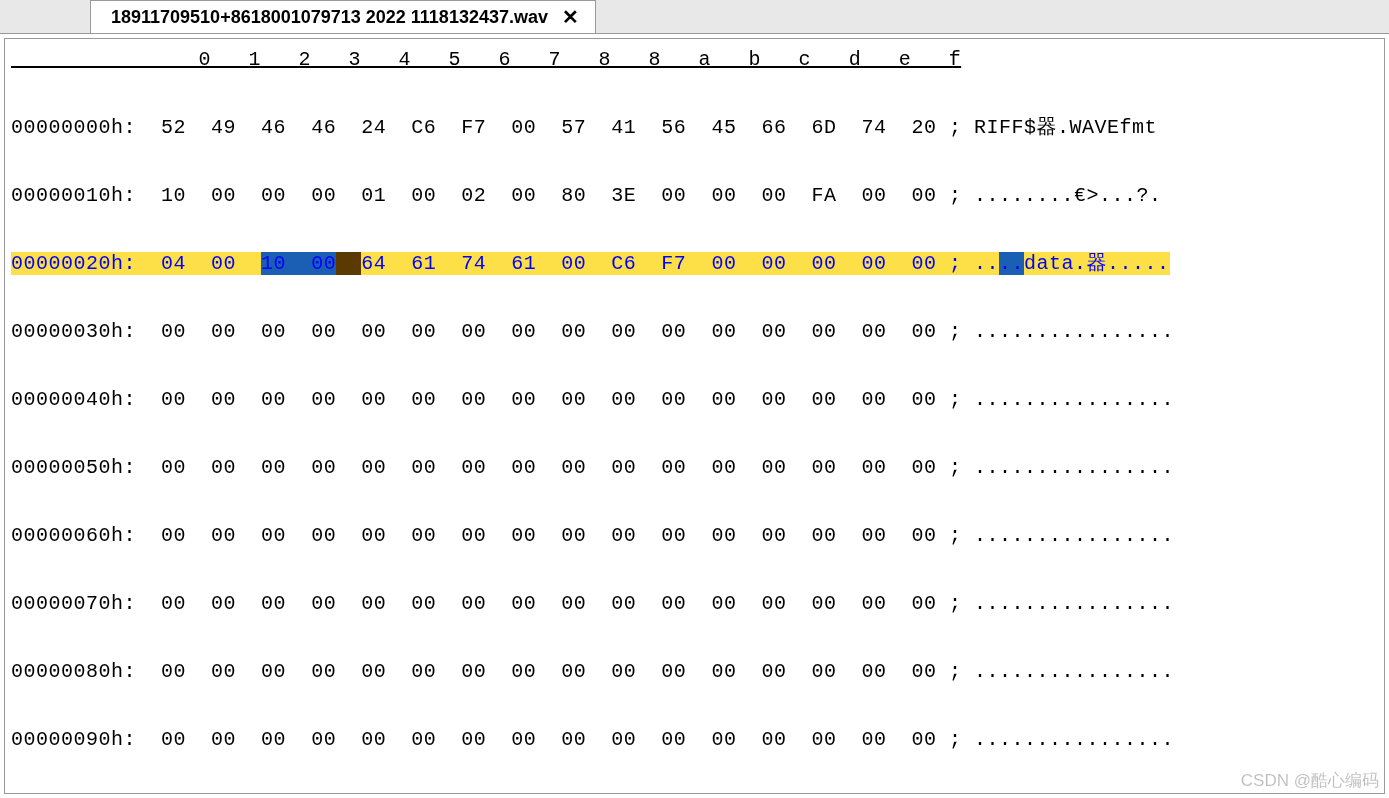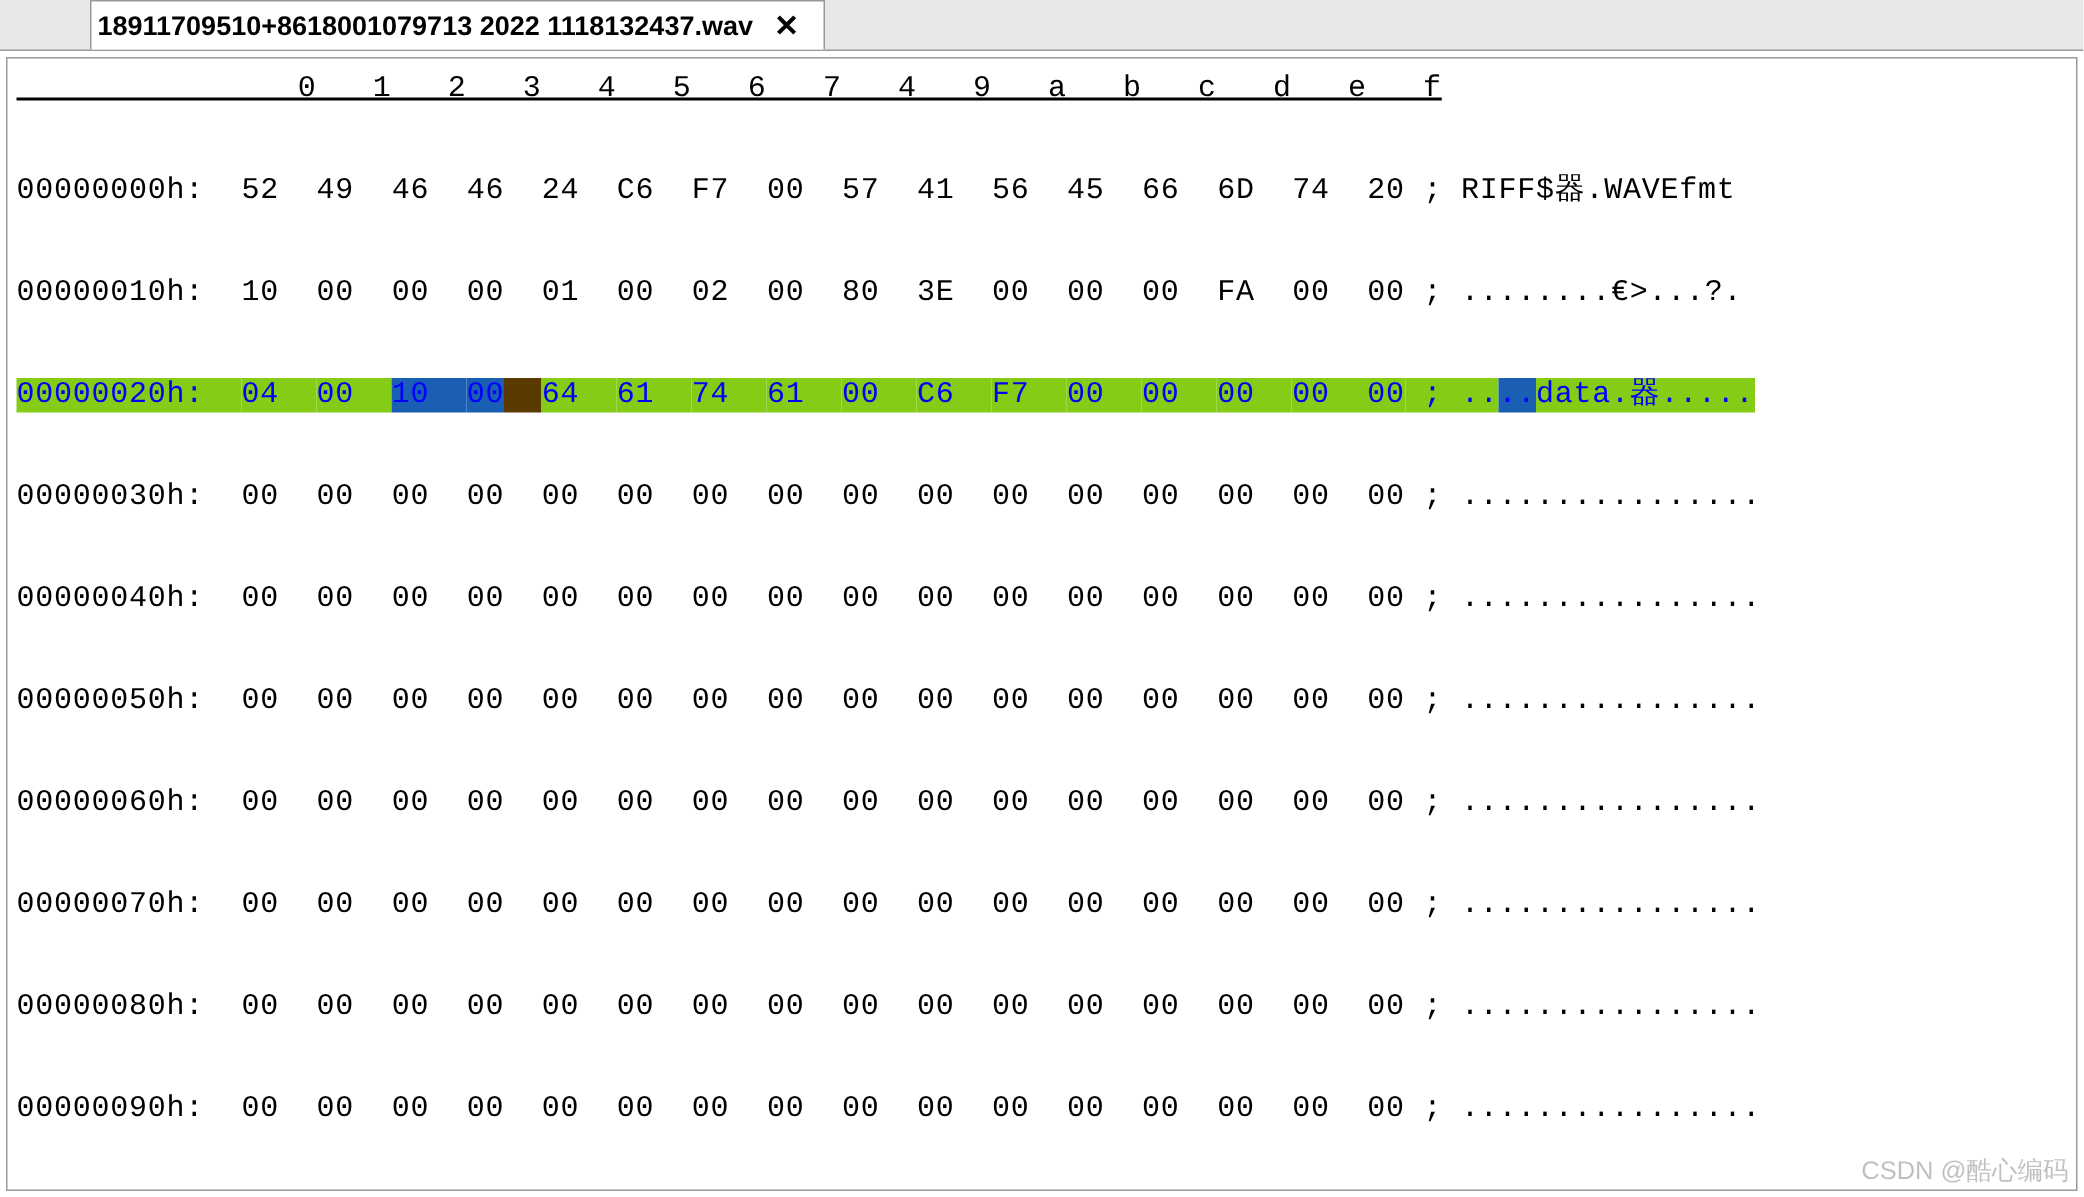--- a/index.html
+++ b/index.html
@@ -17,28 +17,28 @@
     height: 34px;
     background: #e8e8e8;
     border-bottom: 1px solid #999;
     display: flex;
     align-items: stretch;
   }
   .tab {
     display: flex;
     align-items: center;
     gap: 14px;
-    padding: 0 16px 0 4px;
+    padding: 0 16px 0 20px;
     background: #fff;
     border: 1px solid #999;
     border-bottom: none;
     font-family: Arial, sans-serif;
     font-weight: bold;
     font-size: 18px;
-    margin-left: 60px;
+    margin-left: 90px;
   }
   .tab .close {
     font-weight: bold;
     font-size: 20px;
     cursor: pointer;
   }
   .content {
     flex: 1;
     background: #fff;
     border: 1px solid #999;
@@ -52,21 +52,21 @@
   .header-row { color: #000; text-decoration: underline; }
   .row { display: block; }
   .addr { color: #000; }
   .hex  { color: #000; }
   .sep  { color: #000; }
   .asc  { color: #000; margin-top: 38px; }
   .sel-row .addr,
   .sel-row .hex,
   .sel-row .sep,
   .sel-row .asc { color: #0000ff; }
-  .hl-line { background: #84cc16; }
+  .hl-line { background: #fde047; }
   .hl-sel  { background: #1a5fb4; color: #fff; }
   .cursor  { background: #5a3a00; }
   .watermark {
     position: fixed;
     right: 10px;
     bottom: 6px;
     font-family: Arial, sans-serif;
     font-size: 17px;
     color: rgba(0,0,0,0.25);
   }
@@ -74,21 +74,21 @@
 </head>
 <body>
 
 <div class="window">
   <div class="tabbar">
     <div class="tab">
       <span>18911709510+8618001079713 2022 1118132437.wav</span>
       <span class="close">✕</span>
     </div>
   </div>
-  <div class="content" id="content"><span class="row header-row">               0   1   2   3   4   5   6   7   4   9   a   b   c   d   e   f</span>
+  <div class="content" id="content"><span class="row header-row">               0   1   2   3   4   5   6   7   8   8   a   b   c   d   e   f</span>
 <span class="row"><span class="addr">00000000h:  </span><span class="hex">52</span><span class="hex">  </span><span class="hex">49</span><span class="hex">  </span><span class="hex">46</span><span class="hex">  </span><span class="hex">46</span><span class="hex">  </span><span class="hex">24</span><span class="hex">  </span><span class="hex">C6</span><span class="hex">  </span><span class="hex">F7</span><span class="hex">  </span><span class="hex">00</span><span class="hex">  </span><span class="hex">57</span><span class="hex">  </span><span class="hex">41</span><span class="hex">  </span><span class="hex">56</span><span class="hex">  </span><span class="hex">45</span><span class="hex">  </span><span class="hex">66</span><span class="hex">  </span><span class="hex">6D</span><span class="hex">  </span><span class="hex">74</span><span class="hex">  </span><span class="hex">20</span><span class="hex"></span><span class="sep"> ; </span><span class="asc">RIFF$器.WAVEfmt </span></span>
 <span class="row"><span class="addr">00000010h:  </span><span class="hex">10</span><span class="hex">  </span><span class="hex">00</span><span class="hex">  </span><span class="hex">00</span><span class="hex">  </span><span class="hex">00</span><span class="hex">  </span><span class="hex">01</span><span class="hex">  </span><span class="hex">00</span><span class="hex">  </span><span class="hex">02</span><span class="hex">  </span><span class="hex">00</span><span class="hex">  </span><span class="hex">80</span><span class="hex">  </span><span class="hex">3E</span><span class="hex">  </span><span class="hex">00</span><span class="hex">  </span><span class="hex">00</span><span class="hex">  </span><span class="hex">00</span><span class="hex">  </span><span class="hex">FA</span><span class="hex">  </span><span class="hex">00</span><span class="hex">  </span><span class="hex">00</span><span class="hex"></span><span class="sep"> ; </span><span class="asc">........€&gt;...?.</span></span>
 <span class="row sel-row"><span class="addr hl-line">00000020h:  </span><span class="hex hl-line">04</span><span class="hex hl-line">  </span><span class="hex hl-line">00</span><span class="hex hl-line">  </span><span class="hex hl-sel">10</span><span class="hex hl-sel">  </span><span class="hex hl-sel">00</span><span class="hex cursor">  </span><span class="hex hl-line">64</span><span class="hex hl-line">  </span><span class="hex hl-line">61</span><span class="hex hl-line">  </span><span class="hex hl-line">74</span><span class="hex hl-line">  </span><span class="hex hl-line">61</span><span class="hex hl-line">  </span><span class="hex hl-line">00</span><span class="hex hl-line">  </span><span class="hex hl-line">C6</span><span class="hex hl-line">  </span><span class="hex hl-line">F7</span><span class="hex hl-line">  </span><span class="hex hl-line">00</span><span class="hex hl-line">  </span><span class="hex hl-line">00</span><span class="hex hl-line">  </span><span class="hex hl-line">00</span><span class="hex hl-line">  </span><span class="hex hl-line">00</span><span class="hex hl-line">  </span><span class="hex hl-line">00</span><span class="hex hl-line"></span><span class="sep hl-line"> ; </span><span class="asc hl-line">..</span><span class="asc hl-sel">..</span><span class="asc hl-line">data.器.....</span></span>
 <span class="row"><span class="addr">00000030h:  </span><span class="hex">00</span><span class="hex">  </span><span class="hex">00</span><span class="hex">  </span><span class="hex">00</span><span class="hex">  </span><span class="hex">00</span><span class="hex">  </span><span class="hex">00</span><span class="hex">  </span><span class="hex">00</span><span class="hex">  </span><span class="hex">00</span><span class="hex">  </span><span class="hex">00</span><span class="hex">  </span><span class="hex">00</span><span class="hex">  </span><span class="hex">00</span><span class="hex">  </span><span class="hex">00</span><span class="hex">  </span><span class="hex">00</span><span class="hex">  </span><span class="hex">00</span><span class="hex">  </span><span class="hex">00</span><span class="hex">  </span><span class="hex">00</span><span class="hex">  </span><span class="hex">00</span><span class="hex"></span><span class="sep"> ; </span><span class="asc">................</span></span>
 <span class="row"><span class="addr">00000040h:  </span><span class="hex">00</span><span class="hex">  </span><span class="hex">00</span><span class="hex">  </span><span class="hex">00</span><span class="hex">  </span><span class="hex">00</span><span class="hex">  </span><span class="hex">00</span><span class="hex">  </span><span class="hex">00</span><span class="hex">  </span><span class="hex">00</span><span class="hex">  </span><span class="hex">00</span><span class="hex">  </span><span class="hex">00</span><span class="hex">  </span><span class="hex">00</span><span class="hex">  </span><span class="hex">00</span><span class="hex">  </span><span class="hex">00</span><span class="hex">  </span><span class="hex">00</span><span class="hex">  </span><span class="hex">00</span><span class="hex">  </span><span class="hex">00</span><span class="hex">  </span><span class="hex">00</span><span class="hex"></span><span class="sep"> ; </span><span class="asc">................</span></span>
 <span class="row"><span class="addr">00000050h:  </span><span class="hex">00</span><span class="hex">  </span><span class="hex">00</span><span class="hex">  </span><span class="hex">00</span><span class="hex">  </span><span class="hex">00</span><span class="hex">  </span><span class="hex">00</span><span class="hex">  </span><span class="hex">00</span><span class="hex">  </span><span class="hex">00</span><span class="hex">  </span><span class="hex">00</span><span class="hex">  </span><span class="hex">00</span><span class="hex">  </span><span class="hex">00</span><span class="hex">  </span><span class="hex">00</span><span class="hex">  </span><span class="hex">00</span><span class="hex">  </span><span class="hex">00</span><span class="hex">  </span><span class="hex">00</span><span class="hex">  </span><span class="hex">00</span><span class="hex">  </span><span class="hex">00</span><span class="hex"></span><span class="sep"> ; </span><span class="asc">................</span></span>
 <span class="row"><span class="addr">00000060h:  </span><span class="hex">00</span><span class="hex">  </span><span class="hex">00</span><span class="hex">  </span><span class="hex">00</span><span class="hex">  </span><span class="hex">00</span><span class="hex">  </span><span class="hex">00</span><span class="hex">  </span><span class="hex">00</span><span class="hex">  </span><span class="hex">00</span><span class="hex">  </span><span class="hex">00</span><span class="hex">  </span><span class="hex">00</span><span class="hex">  </span><span class="hex">00</span><span class="hex">  </span><span class="hex">00</span><span class="hex">  </span><span class="hex">00</span><span class="hex">  </span><span class="hex">00</span><span class="hex">  </span><span class="hex">00</span><span class="hex">  </span><span class="hex">00</span><span class="hex">  </span><span class="hex">00</span><span class="hex"></span><span class="sep"> ; </span><span class="asc">................</span></span>
 <span class="row"><span class="addr">00000070h:  </span><span class="hex">00</span><span class="hex">  </span><span class="hex">00</span><span class="hex">  </span><span class="hex">00</span><span class="hex">  </span><span class="hex">00</span><span class="hex">  </span><span class="hex">00</span><span class="hex">  </span><span class="hex">00</span><span class="hex">  </span><span class="hex">00</span><span class="hex">  </span><span class="hex">00</span><span class="hex">  </span><span class="hex">00</span><span class="hex">  </span><span class="hex">00</span><span class="hex">  </span><span class="hex">00</span><span class="hex">  </span><span class="hex">00</span><span class="hex">  </span><span class="hex">00</span><span class="hex">  </span><span class="hex">00</span><span class="hex">  </span><span class="hex">00</span><span class="hex">  </span><span class="hex">00</span><span class="hex"></span><span class="sep"> ; </span><span class="asc">................</span></span>
 <span class="row"><span class="addr">00000080h:  </span><span class="hex">00</span><span class="hex">  </span><span class="hex">00</span><span class="hex">  </span><span class="hex">00</span><span class="hex">  </span><span class="hex">00</span><span class="hex">  </span><span class="hex">00</span><span class="hex">  </span><span class="hex">00</span><span class="hex">  </span><span class="hex">00</span><span class="hex">  </span><span class="hex">00</span><span class="hex">  </span><span class="hex">00</span><span class="hex">  </span><span class="hex">00</span><span class="hex">  </span><span class="hex">00</span><span class="hex">  </span><span class="hex">00</span><span class="hex">  </span><span class="hex">00</span><span class="hex">  </span><span class="hex">00</span><span class="hex">  </span><span class="hex">00</span><span class="hex">  </span><span class="hex">00</span><span class="hex"></span><span class="sep"> ; </span><span class="asc">................</span></span>
 <span class="row"><span class="addr">00000090h:  </span><span class="hex">00</span><span class="hex">  </span><span class="hex">00</span><span class="hex">  </span><span class="hex">00</span><span class="hex">  </span><span class="hex">00</span><span class="hex">  </span><span class="hex">00</span><span class="hex">  </span><span class="hex">00</span><span class="hex">  </span><span class="hex">00</span><span class="hex">  </span><span class="hex">00</span><span class="hex">  </span><span class="hex">00</span><span class="hex">  </span><span class="hex">00</span><span class="hex">  </span><span class="hex">00</span><span class="hex">  </span><span class="hex">00</span><span class="hex">  </span><span class="hex">00</span><span class="hex">  </span><span class="hex">00</span><span class="hex">  </span><span class="hex">00</span><span class="hex">  </span><span class="hex">00</span><span class="hex"></span><span class="sep"> ; </span><span class="asc">................</span></span>

